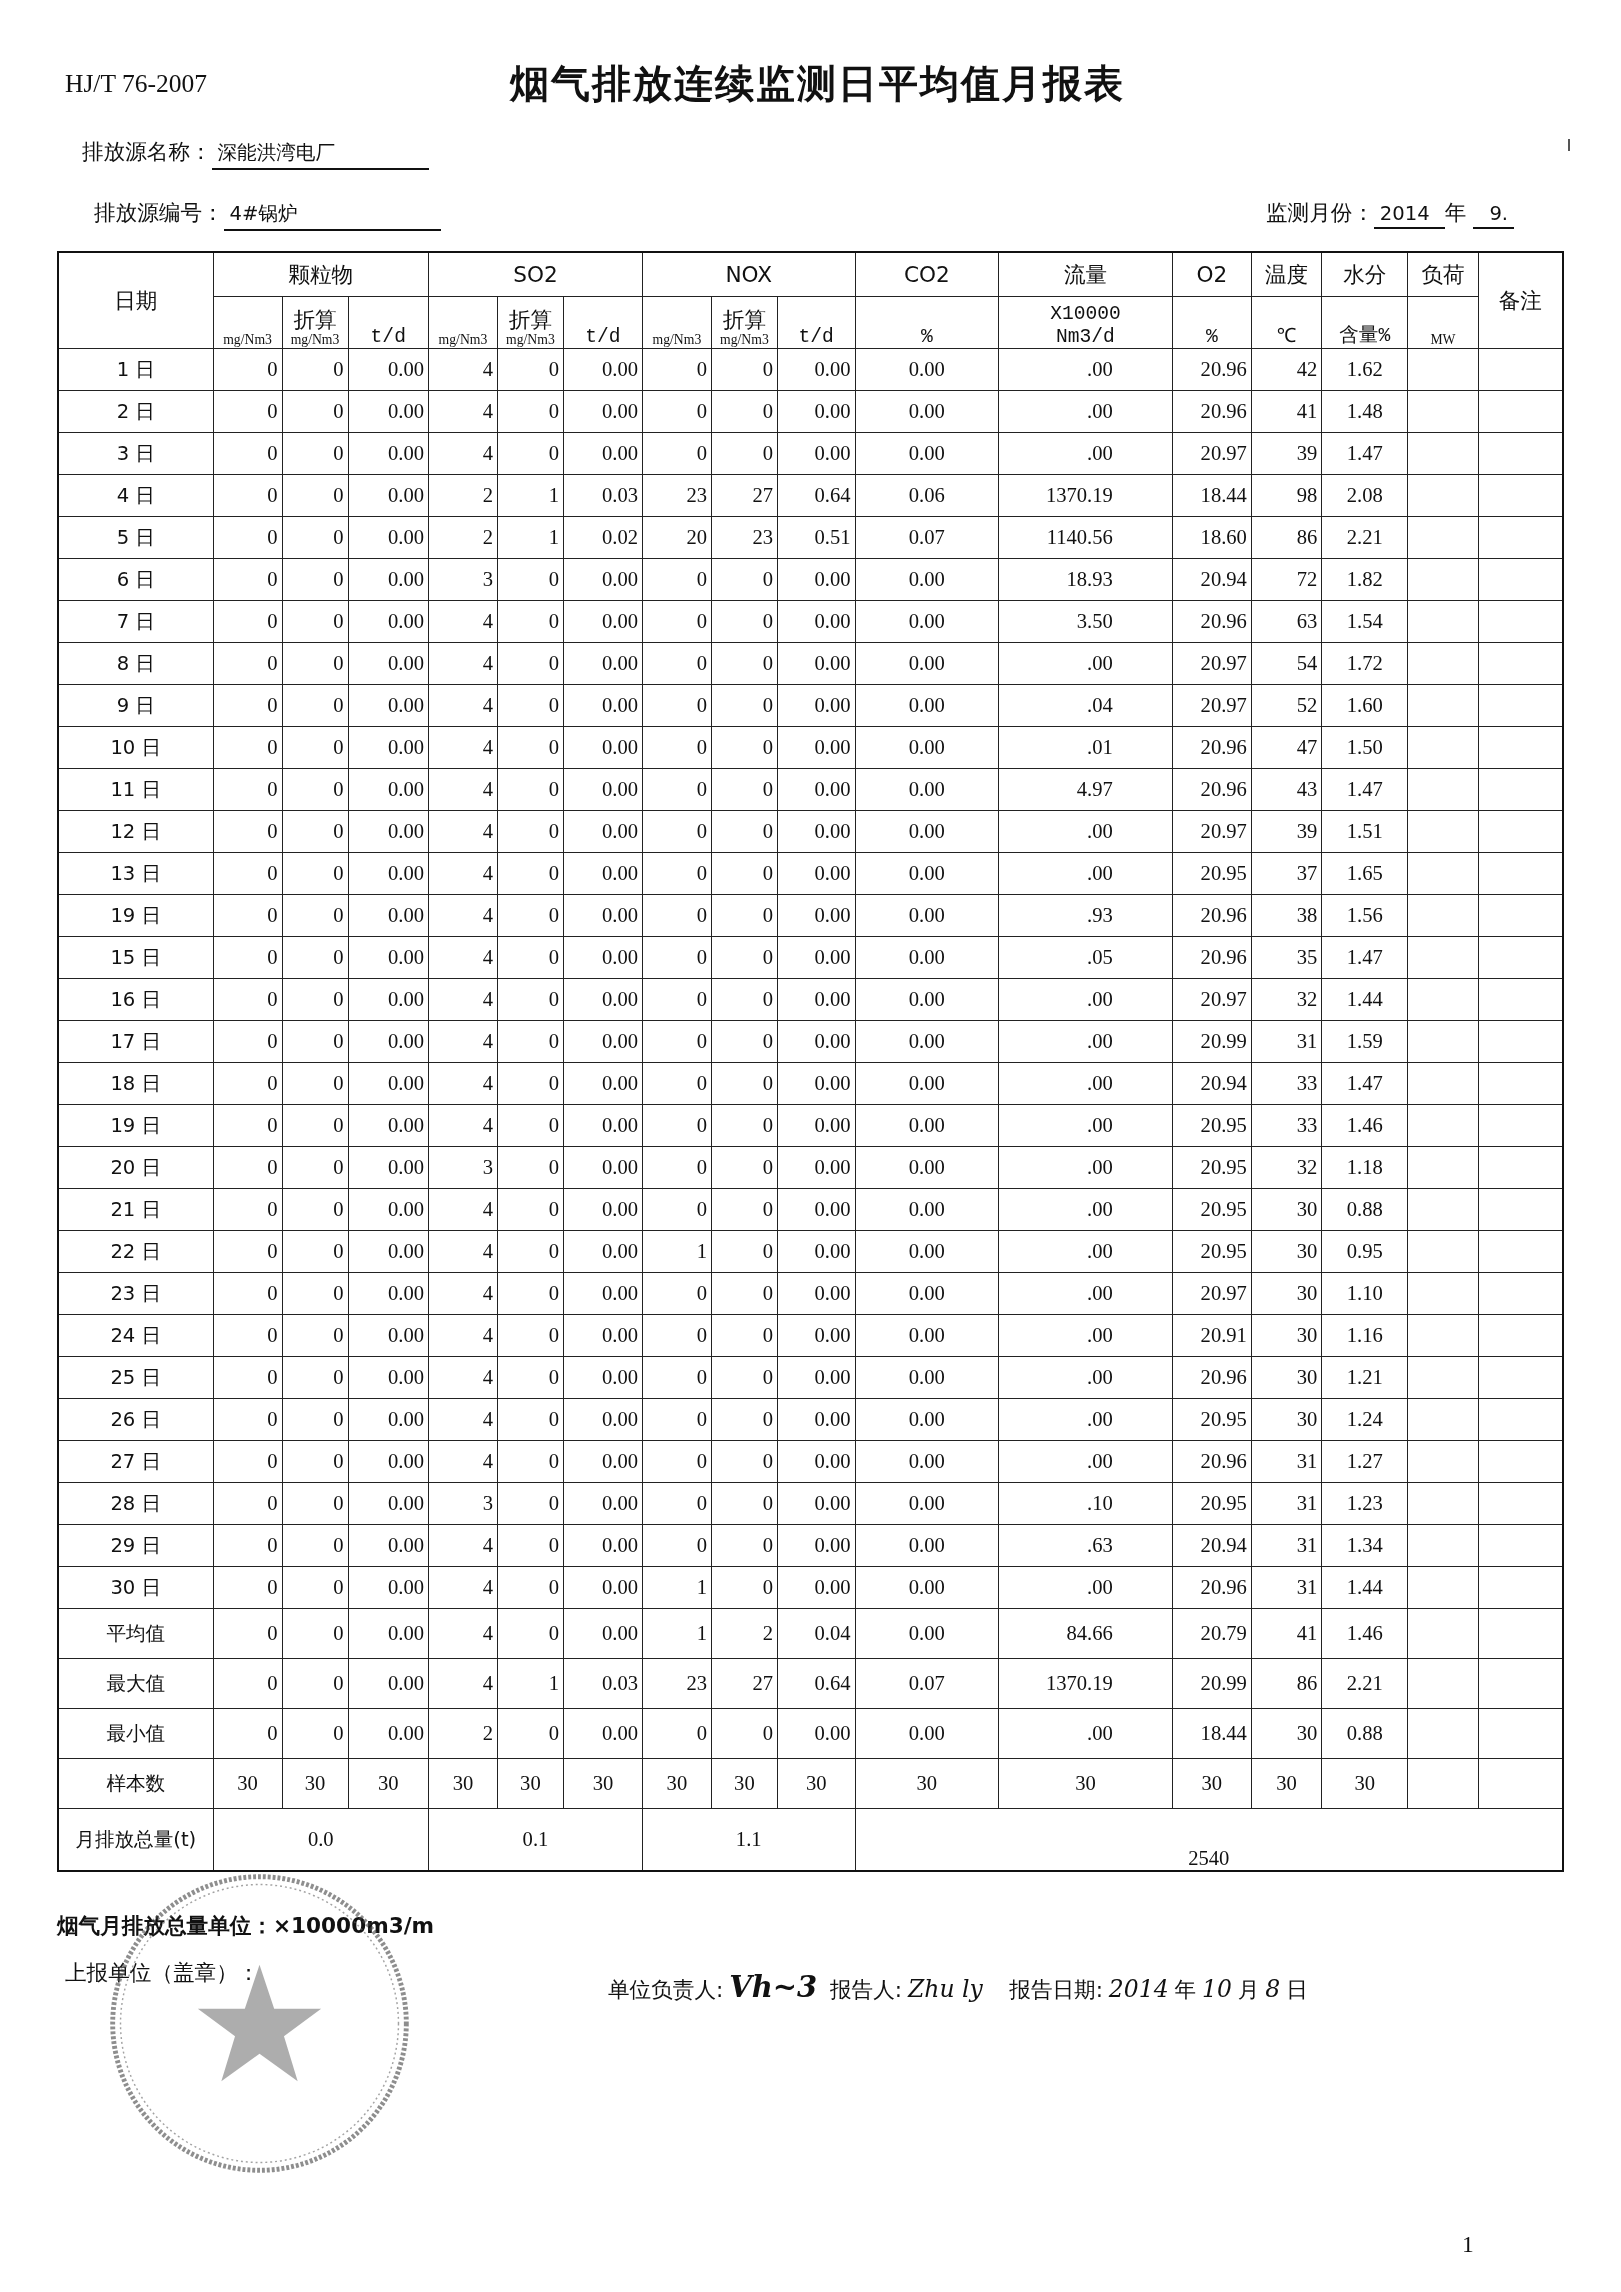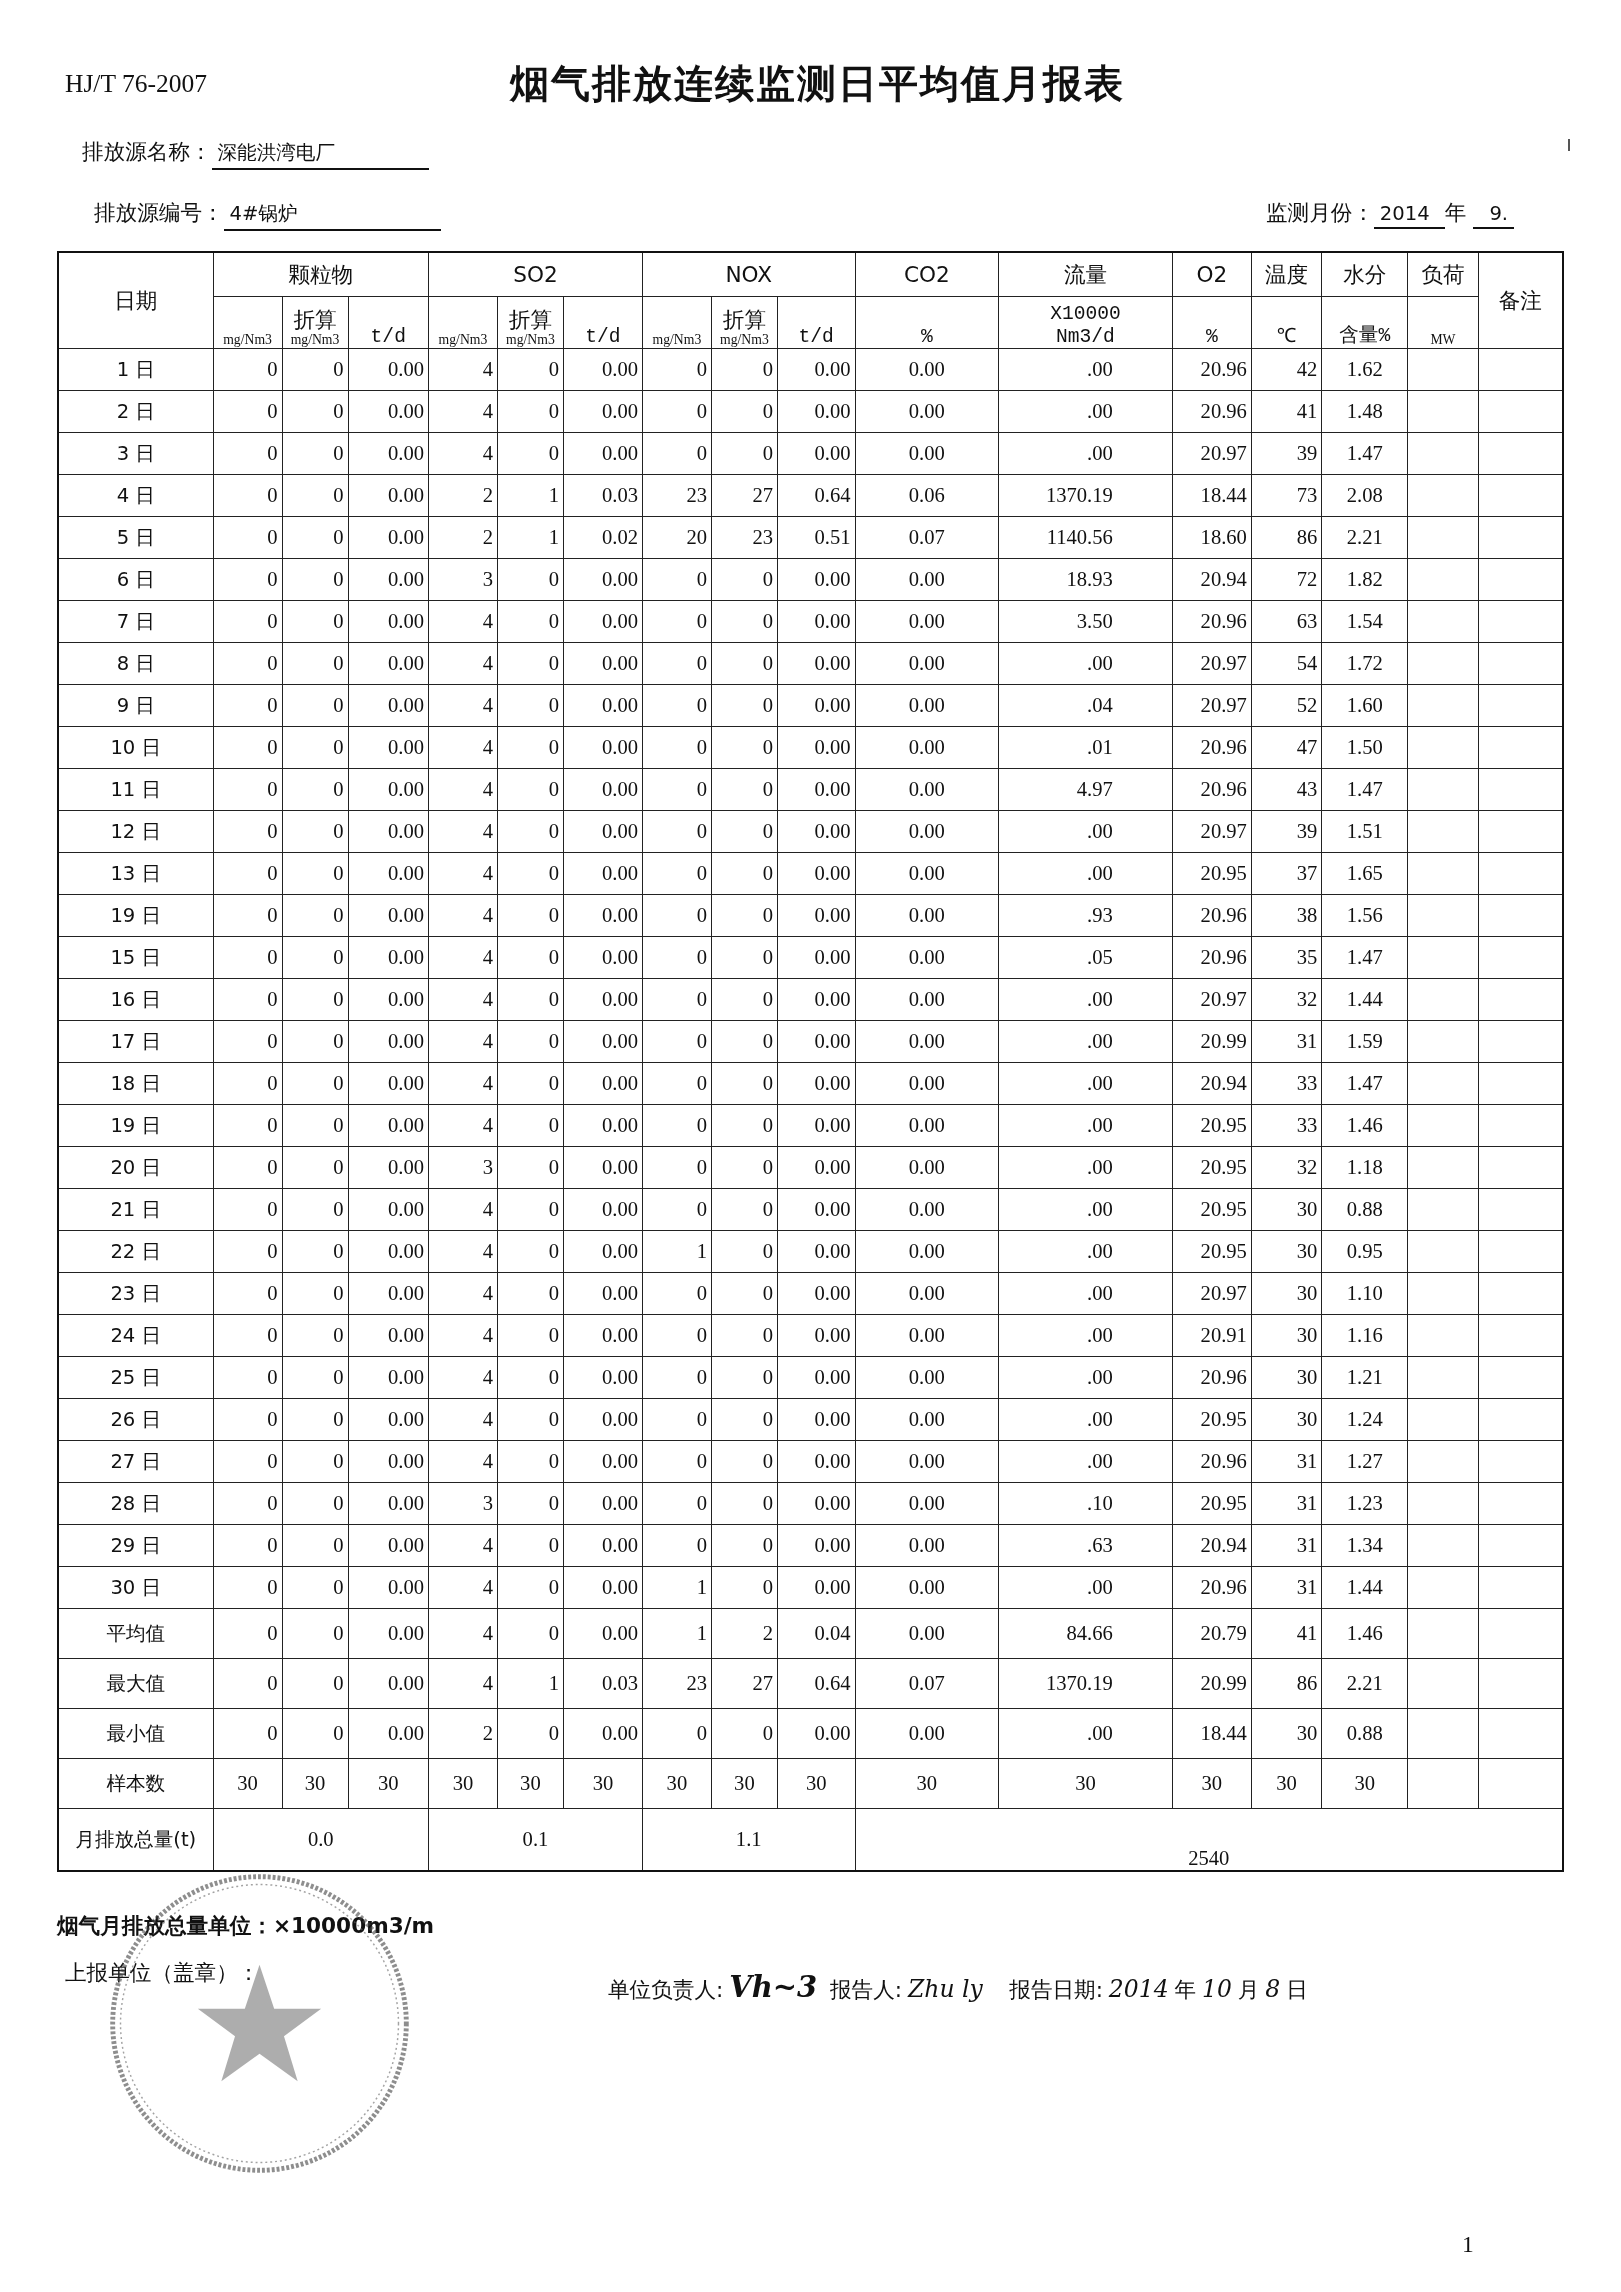--- a/index.html
+++ b/index.html
@@ -187,21 +187,21 @@
         <td>0.00</td>
         <td>2</td>
         <td>1</td>
         <td>0.03</td>
         <td>23</td>
         <td>27</td>
         <td>0.64</td>
         <td class="ctr">0.06</td>
         <td style="padding-right: 59px;">1370.19</td>
         <td>18.44</td>
-        <td>73</td>
+        <td>98</td>
         <td class="ctr">2.08</td>
         <td></td>
         <td></td>
       </tr>
       <tr>
         <td class="date">5 日</td>
         <td>0</td>
         <td>0</td>
         <td>0.00</td>
         <td>2</td>

